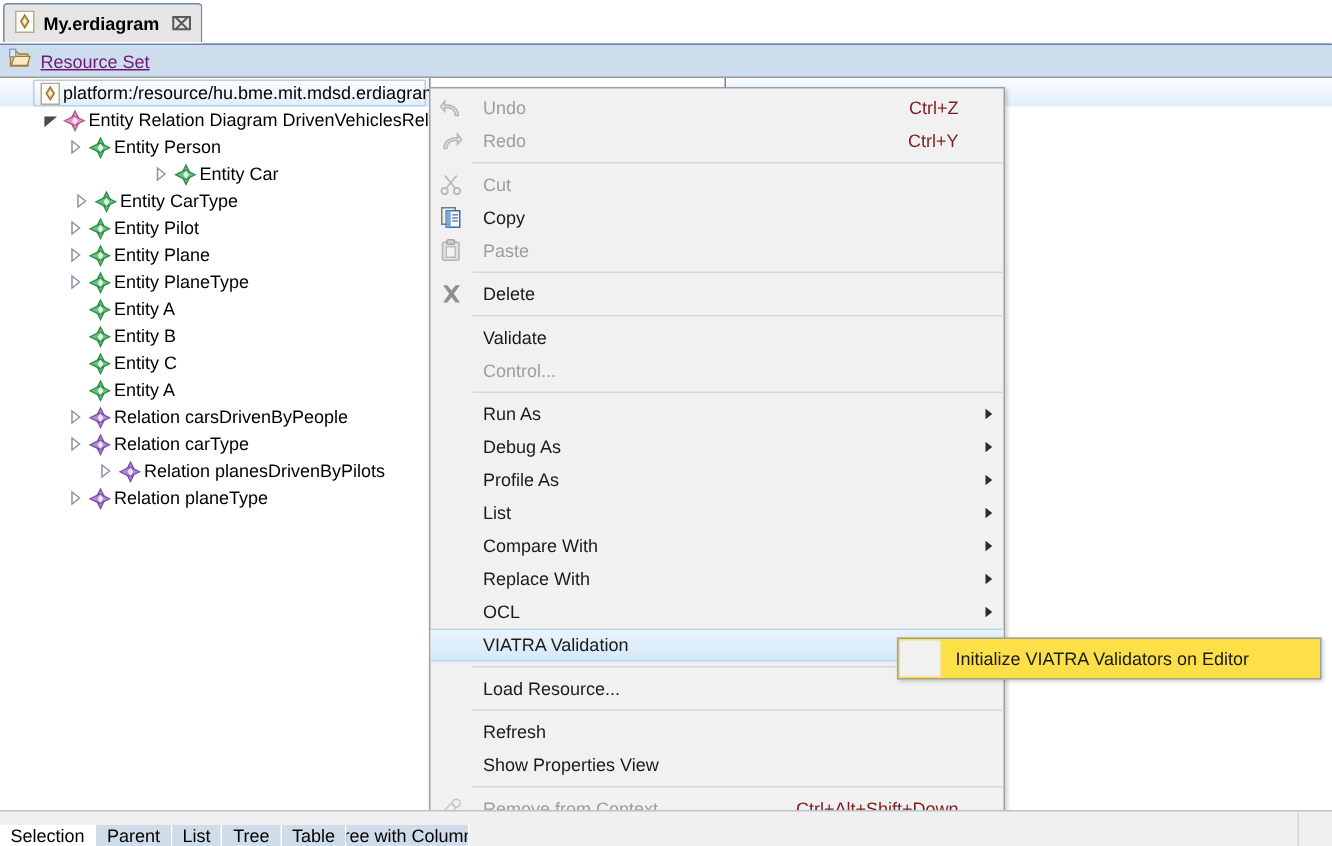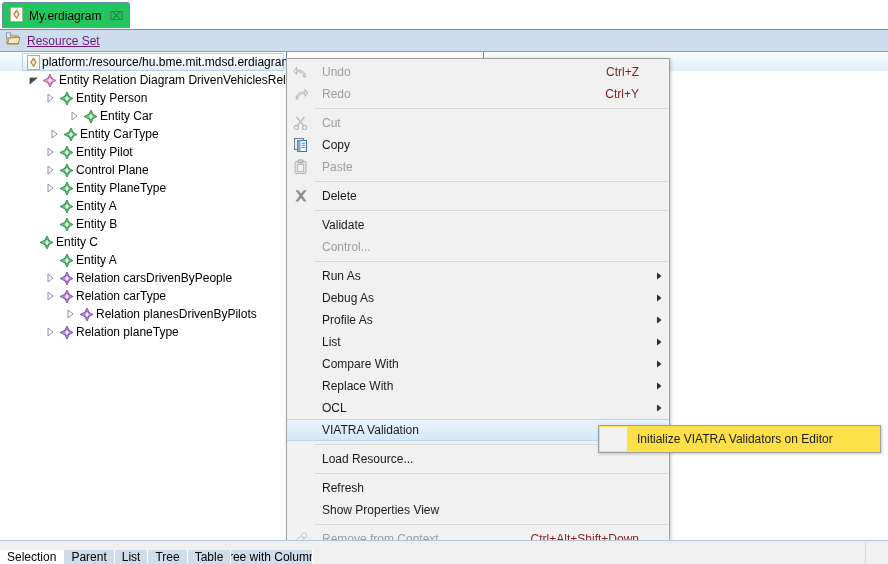--- a/index.html
+++ b/index.html
@@ -27,24 +27,25 @@
     position: absolute; left: 0; top: 29px;
     width: 888px; height: 1px;
     background: #6f8aa8;
   }
   .editor-tab {
     position: absolute; left: 2px; top: 2px;
     height: 26px;
     box-sizing: border-box;
     display: flex; align-items: center;
     padding: 0 6px 0 6px;
-    background: #22c55e;
+    background: #e5e5e5;
     border: 1px solid #6f8aa8;
     border-bottom: none;
     border-radius: 3px 3px 0 0;
+    font-weight: bold;
   }
   .editor-tab .tab-ico { margin-right: 5px; display:block; }
   .editor-tab .tab-label {
     font-size: 12px; color: #000; white-space: nowrap;
     margin-right: 8px;
   }
   .editor-tab .tab-close {
     font-size: 12px; color: #5a5a5a; line-height: 1;
     font-family: "Liberation Sans", sans-serif;
   }
@@ -301,21 +302,21 @@
             <svg width="16" height="15" viewBox="0 0 16 15">
               <polygon points="8,1 11.2,7.5 8,14 4.8,7.5" fill="#63c47a" stroke="#2f8b47" stroke-width="0.9"></polygon>
               <polygon points="1,7.5 7.5,4.4 14,7.5 7.5,10.6" fill="#63c47a" stroke="#2f8b47" stroke-width="0.9"></polygon>
               <polygon points="8,4.6 9.9,7.5 8,10.4 6.1,7.5" fill="#e3f7e6"></polygon>
             </svg>
           </span>
           <span class="tlabel">Entity Person</span>
         </div>
       </div>
       <div class="trow">
-        <div class="tw" style="padding-left: 68px; position: relative;">
+        <div class="tw" style="padding-left: 68px; position: relative; margin-left: 33px;">
           <span class="arrow">
             <svg width="14" height="14" viewBox="0 0 14 14">
               <polygon points="4,3 9,7 4,11" fill="none" stroke="#9a8ba6" stroke-width="1"></polygon>
             </svg>
           </span>
           <span class="ticon">
             <svg width="16" height="15" viewBox="0 0 16 15">
               <polygon points="8,1 11.2,7.5 8,14 4.8,7.5" fill="#63c47a" stroke="#2f8b47" stroke-width="0.9"></polygon>
               <polygon points="1,7.5 7.5,4.4 14,7.5 7.5,10.6" fill="#63c47a" stroke="#2f8b47" stroke-width="0.9"></polygon>
               <polygon points="8,4.6 9.9,7.5 8,10.4 6.1,7.5" fill="#e3f7e6"></polygon>
@@ -365,21 +366,21 @@
               <polygon points="4,3 9,7 4,11" fill="none" stroke="#9a8ba6" stroke-width="1"></polygon>
             </svg>
           </span>
           <span class="ticon">
             <svg width="16" height="15" viewBox="0 0 16 15">
               <polygon points="8,1 11.2,7.5 8,14 4.8,7.5" fill="#63c47a" stroke="#2f8b47" stroke-width="0.9"></polygon>
               <polygon points="1,7.5 7.5,4.4 14,7.5 7.5,10.6" fill="#63c47a" stroke="#2f8b47" stroke-width="0.9"></polygon>
               <polygon points="8,4.6 9.9,7.5 8,10.4 6.1,7.5" fill="#e3f7e6"></polygon>
             </svg>
           </span>
-          <span class="tlabel">Control Plane</span>
+          <span class="tlabel">Entity Plane</span>
         </div>
       </div>
       <div class="trow">
         <div class="tw" style="padding-left: 44px; position: relative;">
           <span class="arrow">
             <svg width="14" height="14" viewBox="0 0 14 14">
               <polygon points="4,3 9,7 4,11" fill="none" stroke="#9a8ba6" stroke-width="1"></polygon>
             </svg>
           </span>
           <span class="ticon">
@@ -416,21 +417,21 @@
             <svg width="16" height="15" viewBox="0 0 16 15">
               <polygon points="8,1 11.2,7.5 8,14 4.8,7.5" fill="#63c47a" stroke="#2f8b47" stroke-width="0.9"></polygon>
               <polygon points="1,7.5 7.5,4.4 14,7.5 7.5,10.6" fill="#63c47a" stroke="#2f8b47" stroke-width="0.9"></polygon>
               <polygon points="8,4.6 9.9,7.5 8,10.4 6.1,7.5" fill="#e3f7e6"></polygon>
             </svg>
           </span>
           <span class="tlabel">Entity B</span>
         </div>
       </div>
       <div class="trow">
-        <div class="tw" style="padding-left: 24px; position: relative; justify-content: space-between;">
+        <div class="tw" style="padding-left: 44px; position: relative; justify-content: space-between;">
           <span class="arrow none">
             <svg width="14" height="14" viewBox="0 0 14 14"></svg>
           </span>
           <span class="ticon">
             <svg width="16" height="15" viewBox="0 0 16 15">
               <polygon points="8,1 11.2,7.5 8,14 4.8,7.5" fill="#63c47a" stroke="#2f8b47" stroke-width="0.9"></polygon>
               <polygon points="1,7.5 7.5,4.4 14,7.5 7.5,10.6" fill="#63c47a" stroke="#2f8b47" stroke-width="0.9"></polygon>
               <polygon points="8,4.6 9.9,7.5 8,10.4 6.1,7.5" fill="#e3f7e6"></polygon>
             </svg>
           </span>

